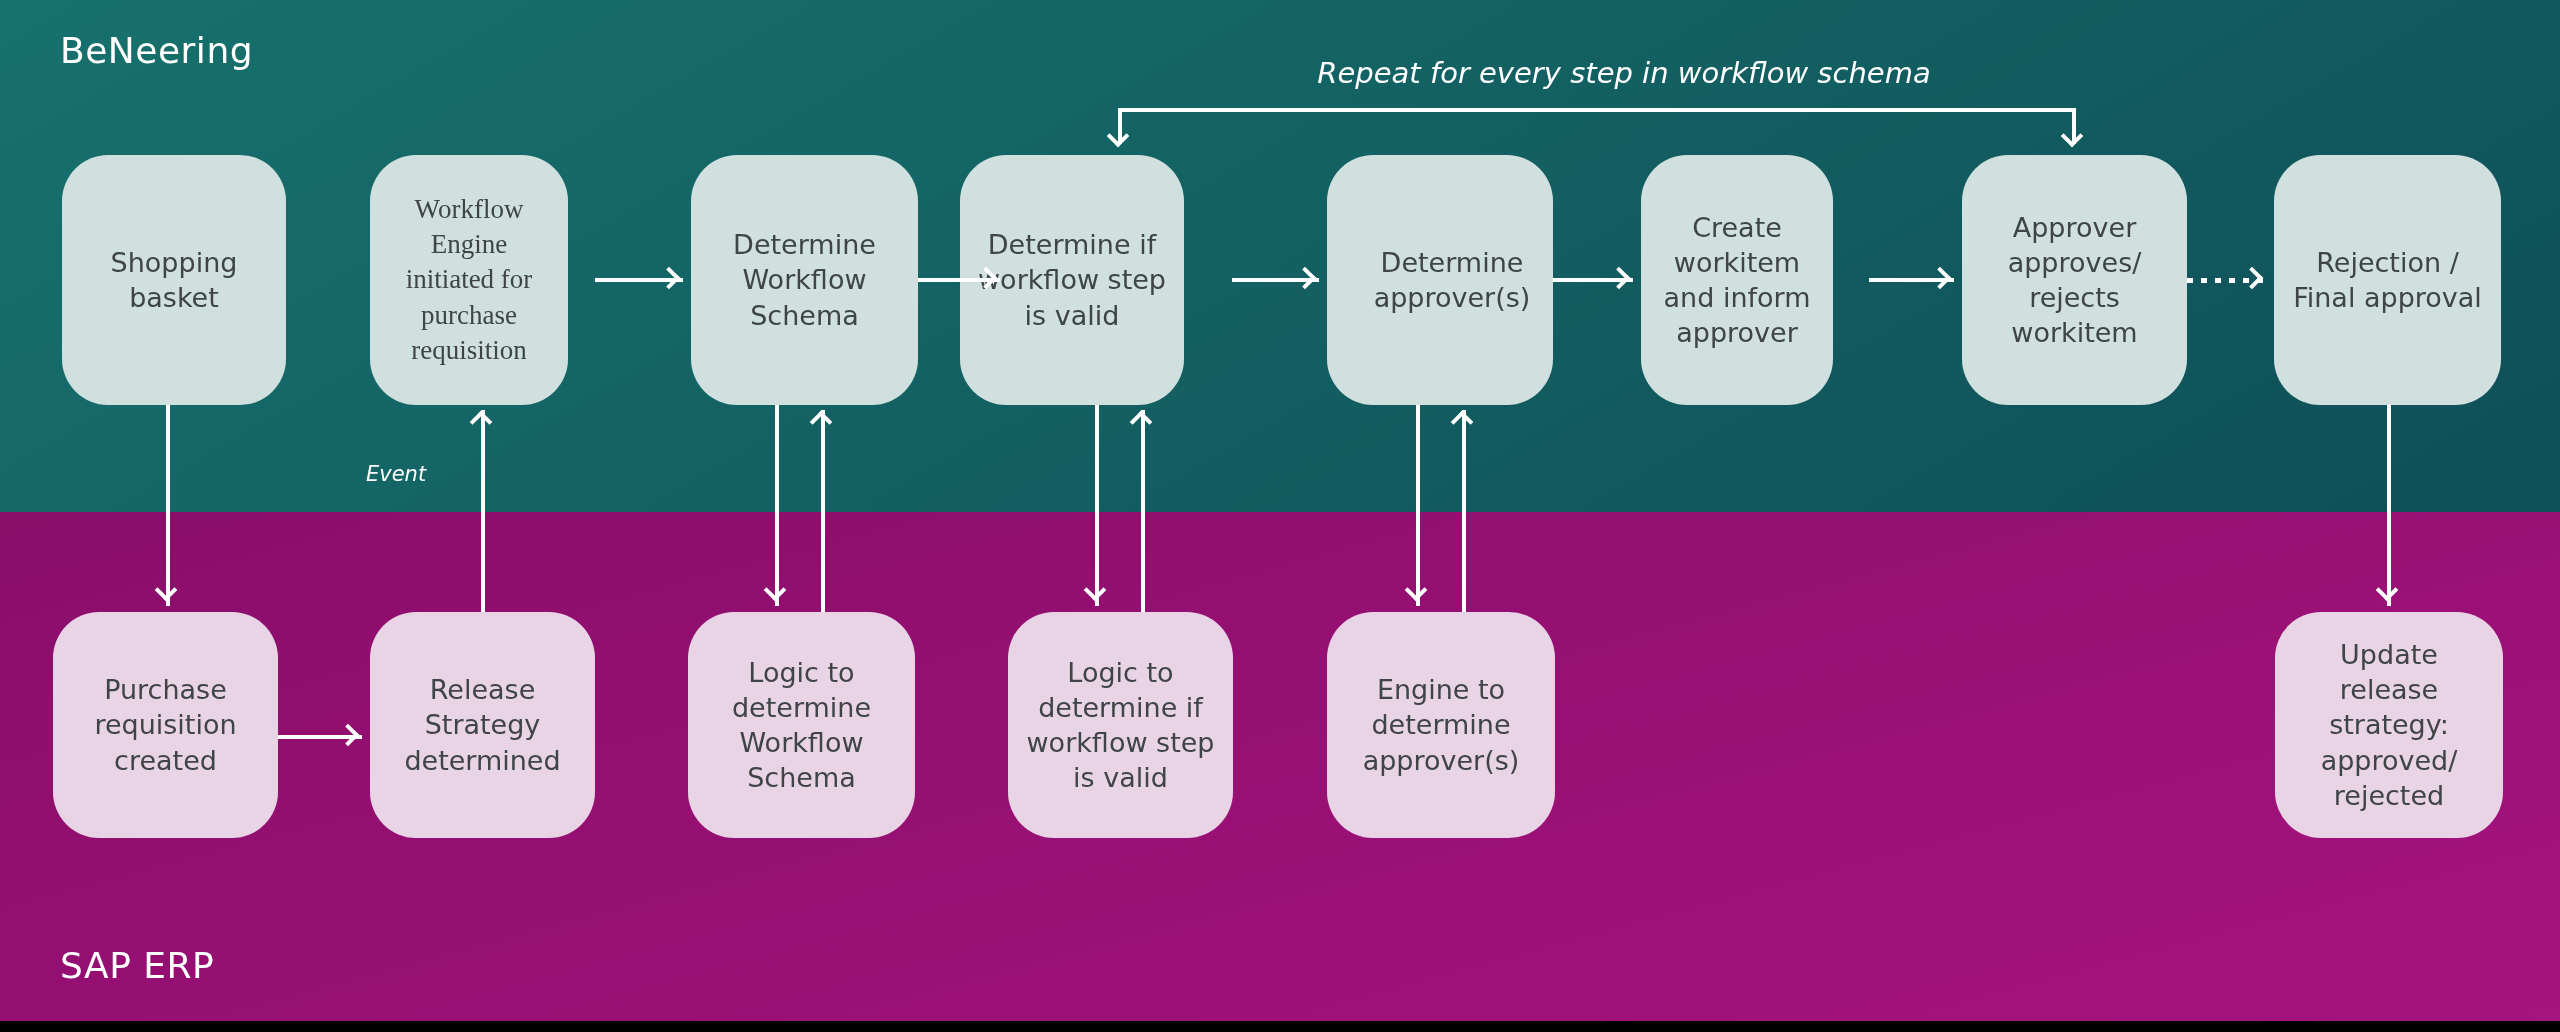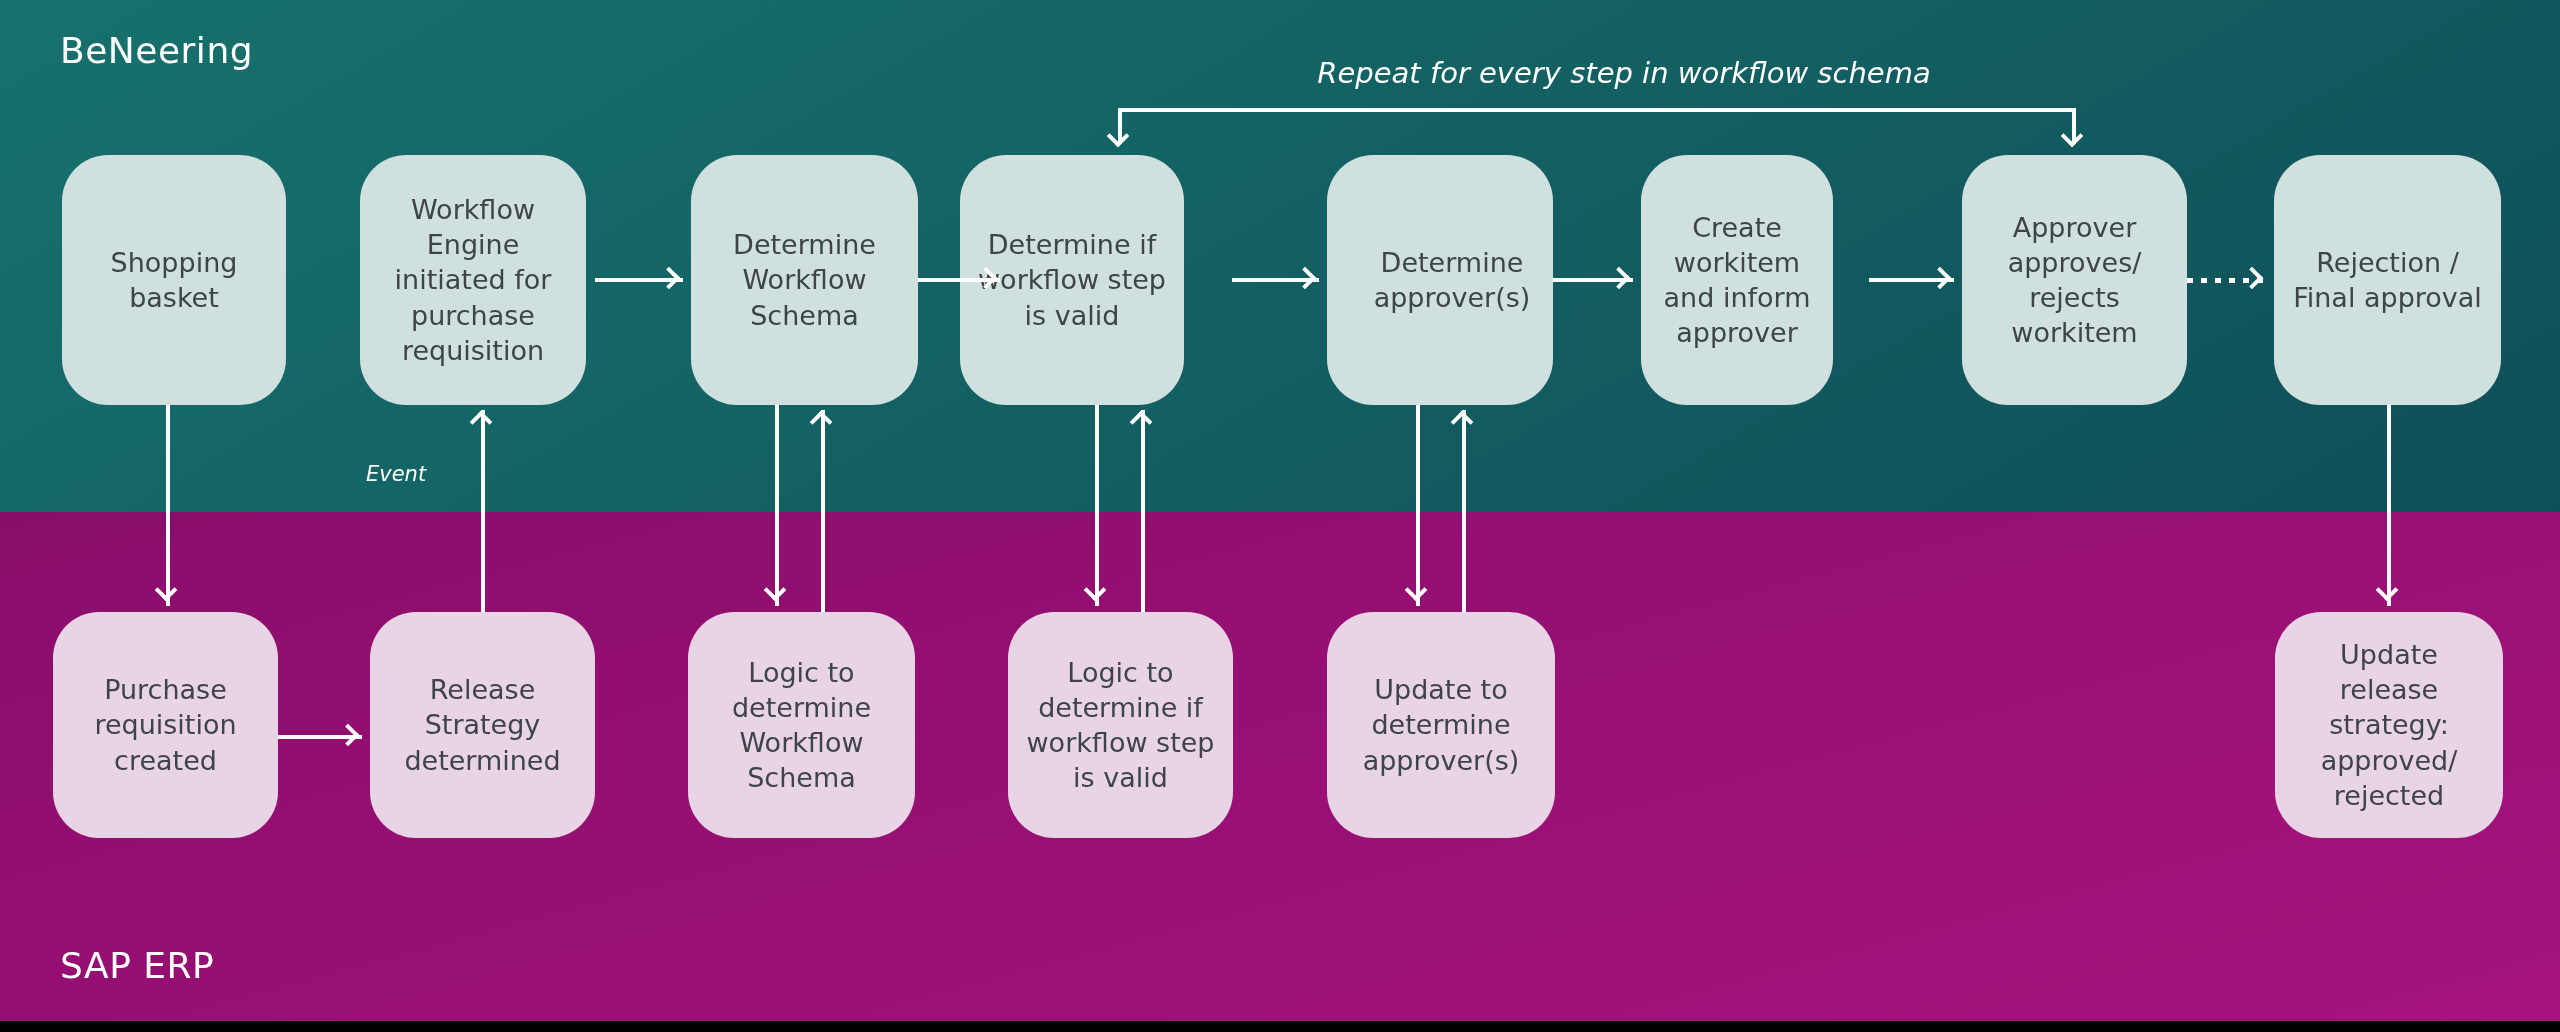--- a/index.html
+++ b/index.html
@@ -40,33 +40,33 @@
   <div class="band band-bottom"></div>
   <div class="footer-bar"></div>
 
   <div class="lane-title" style="left:60px;top:30px;">BeNeering</div>
   <div class="lane-title" style="left:60px;top:945px;">SAP ERP</div>
 
   <div class="annotation" style="left:1147px;top:56px;width:954px;text-align:center;font-size:29px;">Repeat for every step in workflow schema</div>
   <div class="annotation" style="left:366px;top:462px;font-size:21px;">Event</div>
 
   <div class="node node-teal" style="left:62px;width:224px;">Shopping basket</div>
-  <div class="node node-teal" style="left:360px;width:226px;">Workflow Engine initiated for purchase requisition</div>
+  <div class="node node-teal" style="left:370px;width:198px;font-family:Liberation Serif, serif;">Workflow Engine initiated for purchase requisition</div>
   <div class="node node-teal" style="left:691px;width:227px;">Determine Workflow Schema</div>
   <div class="node node-teal" style="left:960px;width:224px;">Determine if workflow step is valid</div>
   <div class="node node-teal" style="left:1327px;width:226px;padding-left:40px;">Determine approver(s)</div>
   <div class="node node-teal" style="left:1641px;width:192px;">Create workitem and inform approver</div>
   <div class="node node-teal" style="left:1962px;width:225px;">Approver approves/ rejects workitem</div>
   <div class="node node-teal" style="left:2274px;width:227px;">Rejection / Final approval</div>
 
   <div class="node node-pink" style="left:53px;width:225px;">Purchase requisition created</div>
   <div class="node node-pink" style="left:370px;width:225px;">Release Strategy determined</div>
   <div class="node node-pink" style="left:688px;width:227px;">Logic to determine Workflow Schema</div>
   <div class="node node-pink" style="left:1008px;width:225px;">Logic to determine if workflow step is valid</div>
-  <div class="node node-pink" style="left:1327px;width:228px;">Update to determine approver(s)</div>
+  <div class="node node-pink" style="left:1327px;width:228px;">Engine to determine approver(s)</div>
   <div class="node node-pink" style="left:2275px;width:228px;">Update release strategy: approved/ rejected</div>
 
   <div class="hline" style="left:1120px;top:108px;width:956px;"></div>
   <div class="vline" style="left:1118px;top:108px;height:36px;"></div>
   <div class="chev chev-down" style="left:1110px;top:128px;"></div>
   <div class="vline" style="left:2072px;top:108px;height:36px;"></div>
   <div class="chev chev-down" style="left:2064px;top:128px;"></div>
 
   <div class="hline" style="left:595px;top:278px;width:88px;"></div>
   <div class="chev chev-right" style="left:661px;top:270px;"></div>

